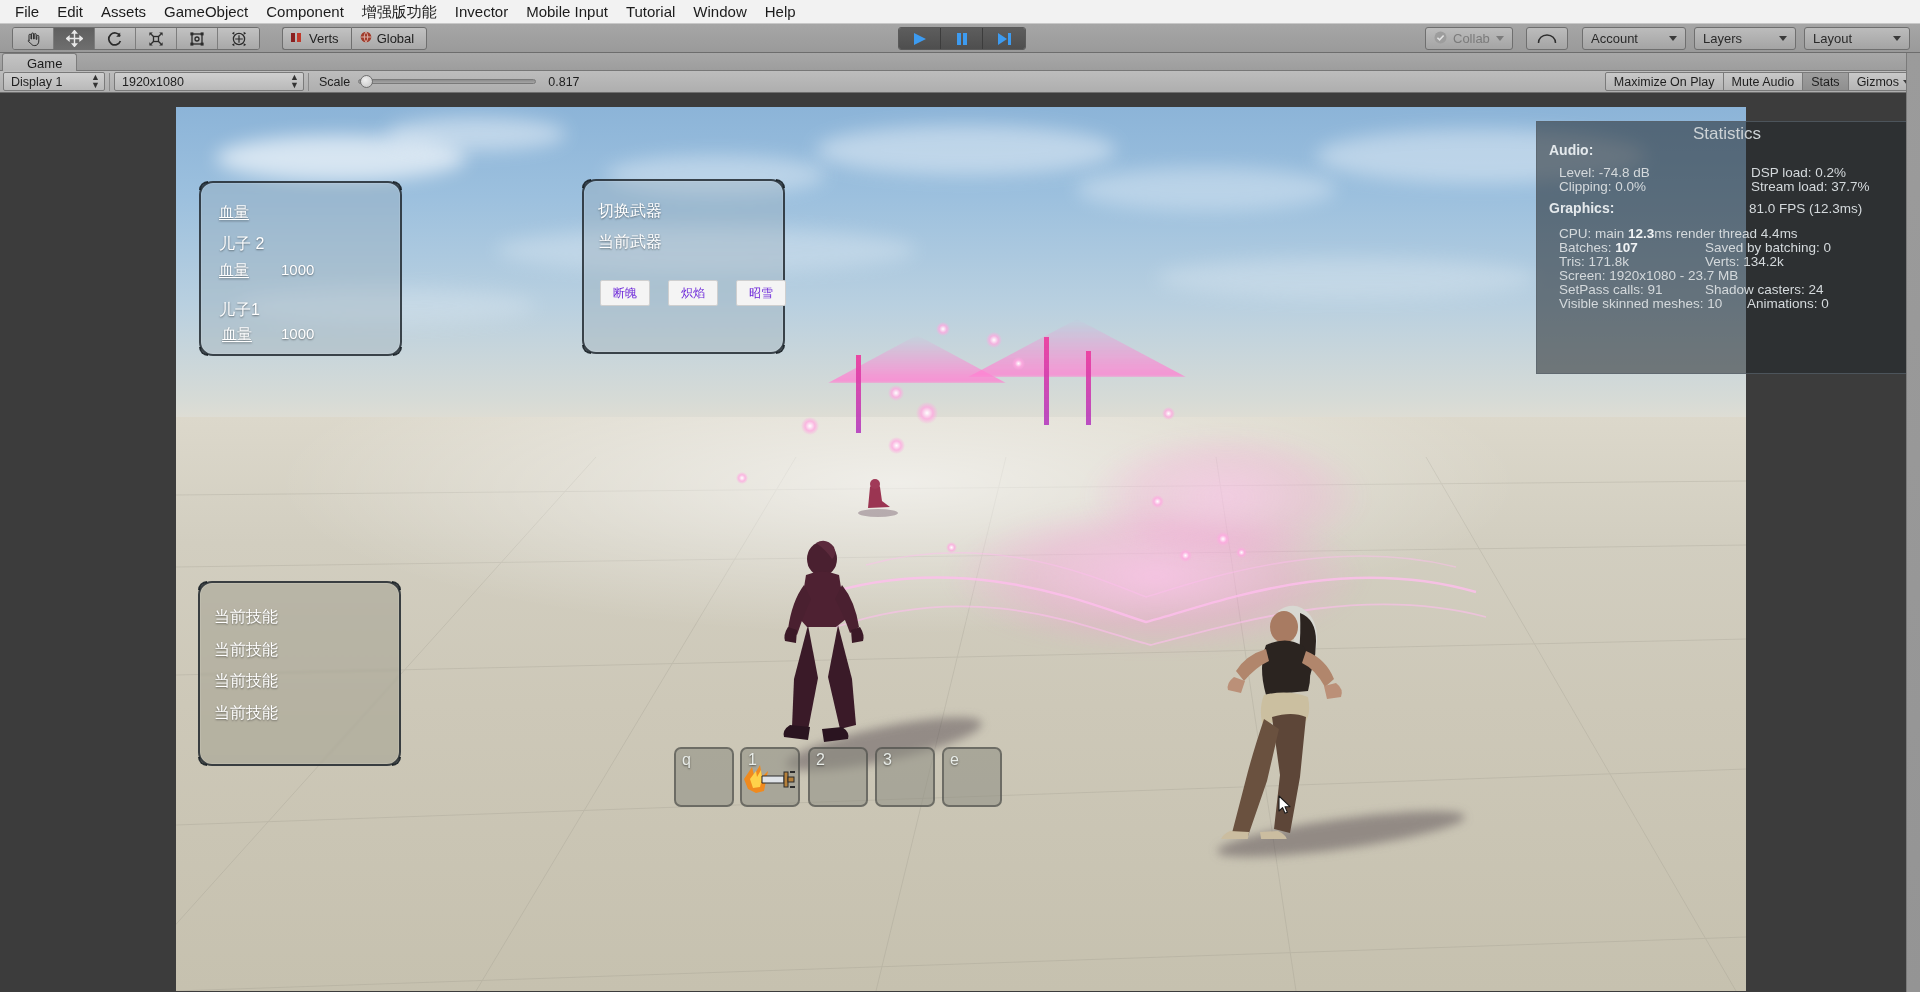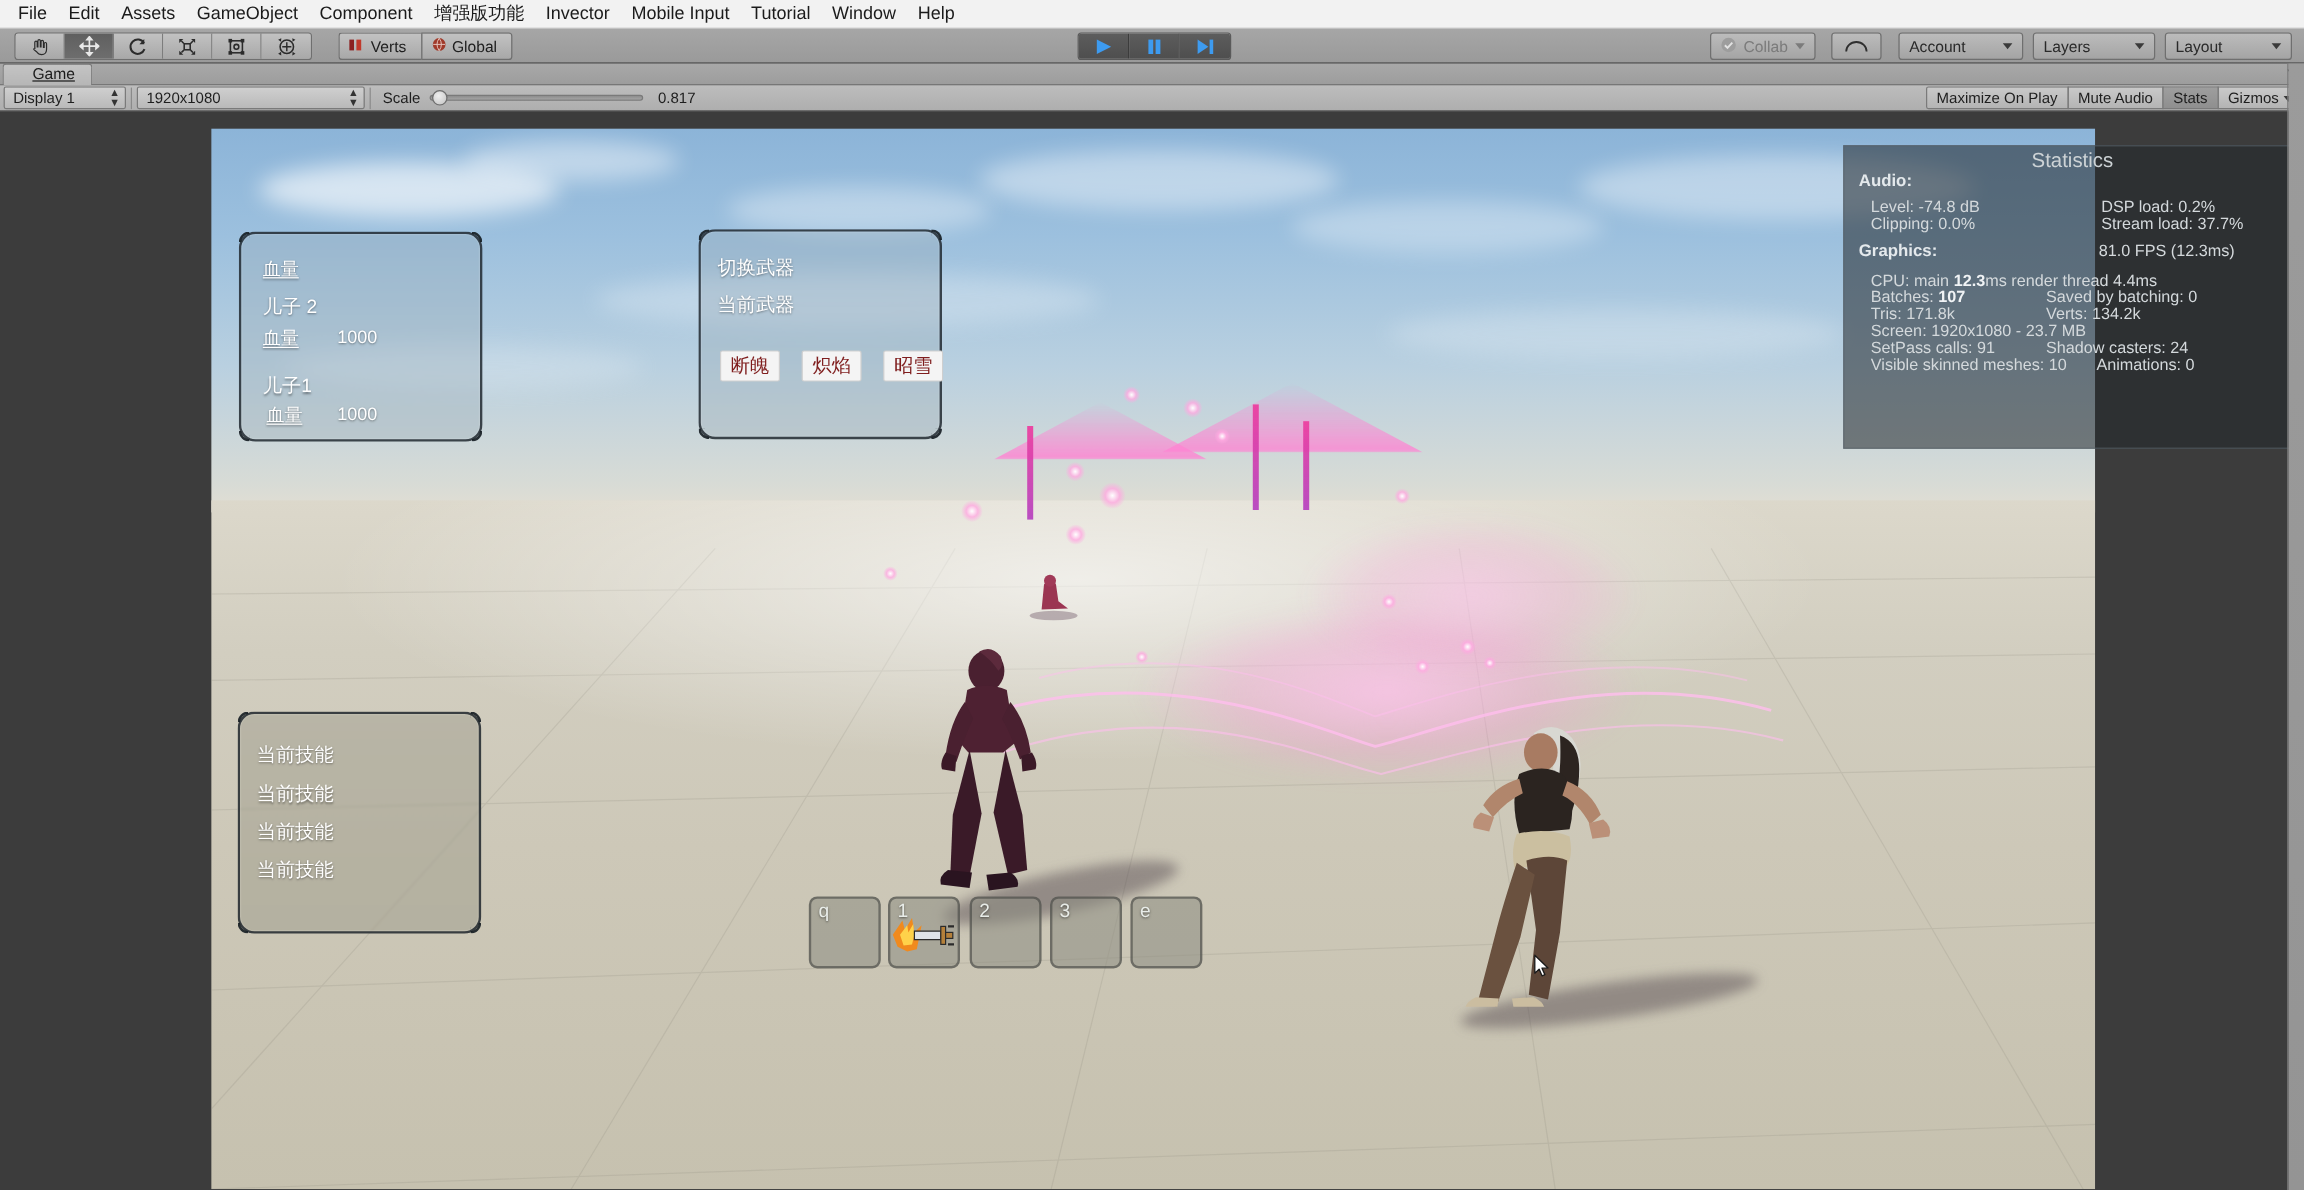--- a/index.html
+++ b/index.html
@@ -91,26 +91,26 @@
   .caret.dim { border-top-color:#7b7b7b; }
 
   
   .tabstrip {
     position: absolute; left: 0; top: 53px; width: 1920px; height: 18px;
     background: linear-gradient(#a8a8a8, #9d9d9d);
     border-bottom: 1px solid #777;
   }
   .tab {
     position: absolute; left: 2px; top: 0; height: 18px;
-    display: flex; align-items: flex-start; gap: 5px;
+    display: flex; align-items: flex-end; gap: 5px;
     padding: 0 14px 0 8px;
     background: linear-gradient(#c4c4c4, #b6b6b6);
     border: 1px solid #7c7c7c; border-bottom: none;
     border-radius: 3px 3px 0 0;
-    font-size: 13px; color: #1b1b1b; text-decoration: underline;
+    font-size: 13px; color: #1b1b1b;
   }
   .tab-dropdown-arrow {
     position:absolute; right: 6px; top: 5px;
     width:0;height:0;border-left:4px solid transparent;border-right:4px solid transparent;border-top:5px solid #2f2f2f;
   }
 
   
   .gametoolbar {
     position: absolute; left: 0; top: 71px; width: 1920px; height: 22px;
     background: linear-gradient(#bdbdbd, #aeaeae);
@@ -208,21 +208,20 @@
   }
 
   
   .ui-panel {
     position:absolute;
     border-radius: 14px;
     border: 2px solid rgba(25,33,40,0.80);
     background: rgba(150,165,175,0.30);
     box-shadow: inset 0 0 0 1px rgba(255,255,255,0.10);
     backdrop-filter: blur(1px);
-    margin-top: 12px;
   }
   .ui-panel .corner {
     position:absolute; width:9px; height:9px; border:2px solid rgba(20,28,34,0.9);
   }
   .ui-panel .c-tl { left:-2px; top:-2px; border-right:none; border-bottom:none; border-radius:10px 0 0 0;}
   .ui-panel .c-tr { right:-2px; top:-2px; border-left:none; border-bottom:none; border-radius:0 10px 0 0;}
   .ui-panel .c-bl { left:-2px; bottom:-2px; border-right:none; border-top:none; border-radius:0 0 0 10px;}
   .ui-panel .c-br { right:-2px; bottom:-2px; border-left:none; border-top:none; border-radius:0 0 10px 0;}
 
   .ui-text {
@@ -230,21 +229,21 @@
     text-shadow: 0 1px 2px rgba(0,0,0,0.45);
     white-space:nowrap;
   }
   .ui-text.big { font-size:16px; }
   .ui-underline { text-decoration: underline; text-underline-offset:2px; }
 
   .wep-btn {
     position:absolute; width:50px; height:26px;
     background:#f4f4f4; border:1px solid #cfcfcf; border-radius:2px;
     display:flex; align-items:center; justify-content:center;
-    font-size:16px; color:#7f1d1d;
+    font-size:12px; color:#6d28d9;
   }
 
   .dropdown {
     position:absolute; height:34px;
     background:#ffffff; border-radius:7px;
     display:flex; align-items:center; justify-content:space-between;
     padding: 0 12px 0 14px;
     font-size:15px; color:#2c2c2c;
   }
   .chev { width:11px;height:11px;border-right:2px solid #4a4a4a;border-bottom:2px solid #4a4a4a;transform:rotate(45deg) translate(-2px,-2px);}

